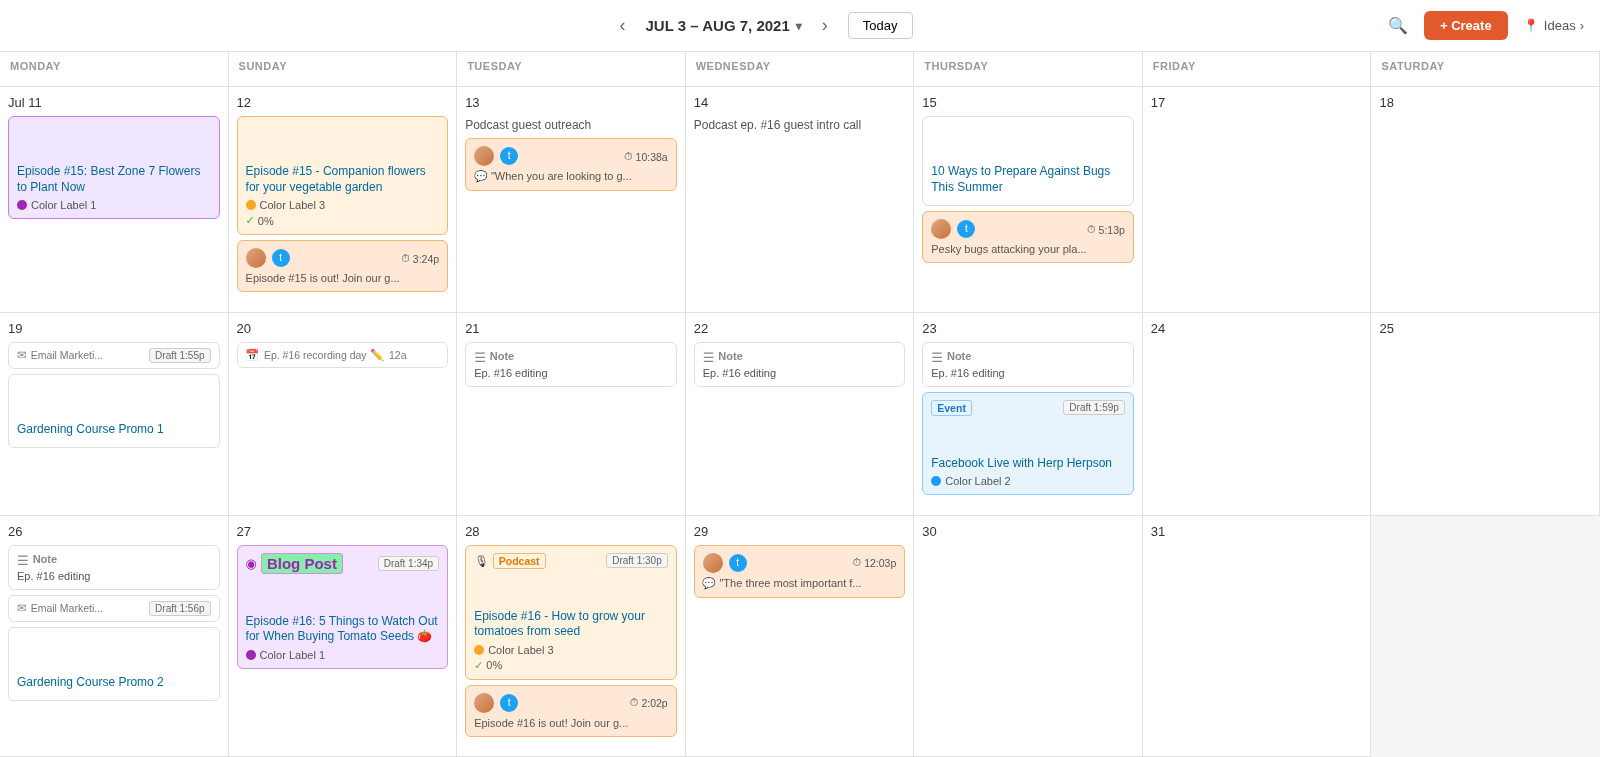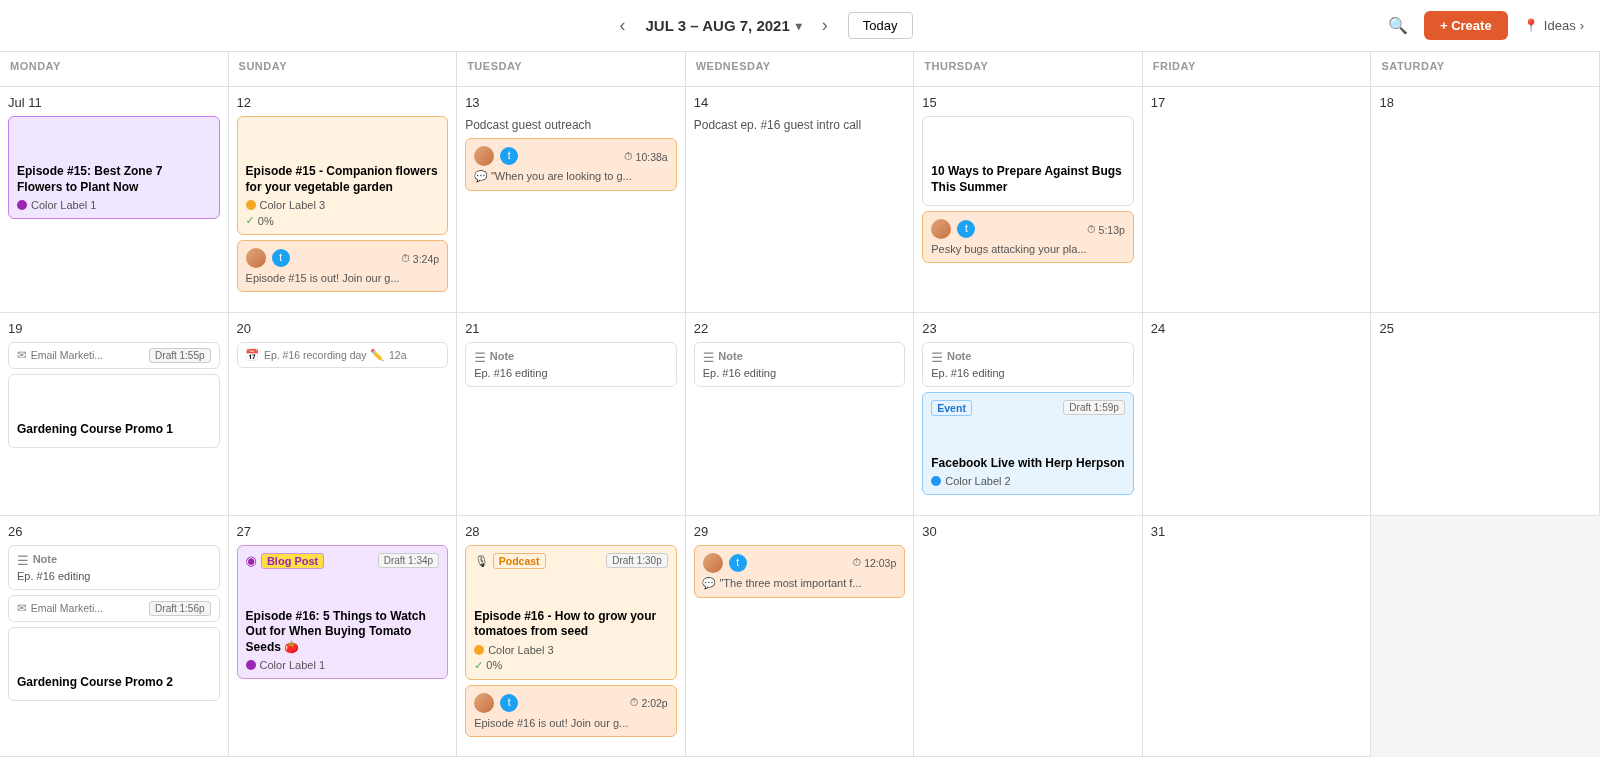--- a/index.html
+++ b/index.html
@@ -37,40 +37,40 @@
     .card {
       border-radius: 6px; padding: 7px 8px; margin-bottom: 5px; font-size: 11.5px;
     }
     .card-purple { background: #f0e6ff; border: 1.5px solid #c97ef0; }
     .card-orange { background: #fff3e0; border: 1.5px solid #f0b872; }
     .card-blue { background: #e8f4fd; border: 1.5px solid #90caf9; }
     .card-white { background: #fff; border: 1.5px solid #e0e0e0; }
     .card-peach { background: #ffe8d6; border: 1.5px solid #f0b872; }
     .card-pink-purple { background: #f3e5ff; border: 1.5px solid #ce93d8; }
 
-    .card-title { font-weight: 700; font-size: 12px; margin-bottom: 3px; color: #000000; line-height: 1.3; margin-top: 40px; }
+    .card-title { font-weight: 400; font-size: 12px; margin-bottom: 3px; color: #0369a1; line-height: 1.3; margin-top: 40px; }
     .card-text { color: #555; font-size: 11px; }
     .card-meta { display: flex; align-items: center; justify-content: space-between; margin-bottom: 4px; }
     .card-time { font-size: 10.5px; color: #555; display: flex; align-items: flex-end; gap: 3px; }
     .draft-badge { background: #f5f5f5; border: 1px solid #ccc; border-radius: 3px; padding: 1px 5px; font-size: 10px; color: #666; }
     .color-dot { width: 10px; height: 10px; border-radius: 50%; display: inline-block; margin-right: 4px; }
     .dot-orange { background: #f5a623; }
     .dot-purple { background: #9c27b0; }
     .dot-blue { background: #2196f3; }
     .color-label-row { display: flex; align-items: center; margin-top: 4px; font-size: 11px; color: #555; }
     .pct-row { display: flex; align-items: center; gap: 3px; margin-top: 3px; font-size: 11px; color: #555; }
     .check-icon { color: #4caf50; }
     .avatar-img { width: 20px; height: 20px; border-radius: 50%; background: linear-gradient(135deg,#e0a87c,#c97040); display: inline-block; }
     .twitter-icon { display: inline-block; width: 18px; height: 18px; background: #1da1f2; border-radius: 50%; color: #fff; font-size: 10px; text-align: center; line-height: 18px; }
 
     .note-type { display: flex; align-items: flex-start; gap: 4px; color: #888; font-size: 11.5px; margin-bottom: 2px; }
 
     .plain-text { color: #555; font-size: 12px; padding: 2px 0; }
 
-    .blog-badge { display: inline-block; background: #fde047; border: 1px solid #ce93d8; border-radius: 3px; padding: 1px 5px; font-size: 11px; color: #9c27b0; font-weight: 600; }
+    .blog-badge { display: inline-block; background: #86efac; border: 1px solid #ce93d8; border-radius: 3px; padding: 1px 5px; font-size: 15px; color: #9c27b0; font-weight: 600; }
     .podcast-badge { display: inline-block; background: #fff3e0; border: 1px solid #f0b872; border-radius: 3px; padding: 1px 5px; font-size: 10.5px; color: #e07b00; font-weight: 600; }
 
     .event-badge { display: inline-block; background: #e8f4fd; border: 1px solid #90caf9; border-radius: 3px; padding: 1px 5px; font-size: 10.5px; color: #1976d2; font-weight: 600; }
 
     .card-row { display: flex; align-items: center; gap: 6px; }
 
     .clock-icon::before { content: '⏱'; font-size: 11px; }
 
     .rss-icon::before { content: '◉'; font-size: 13px; color: #9c27b0; }
 

